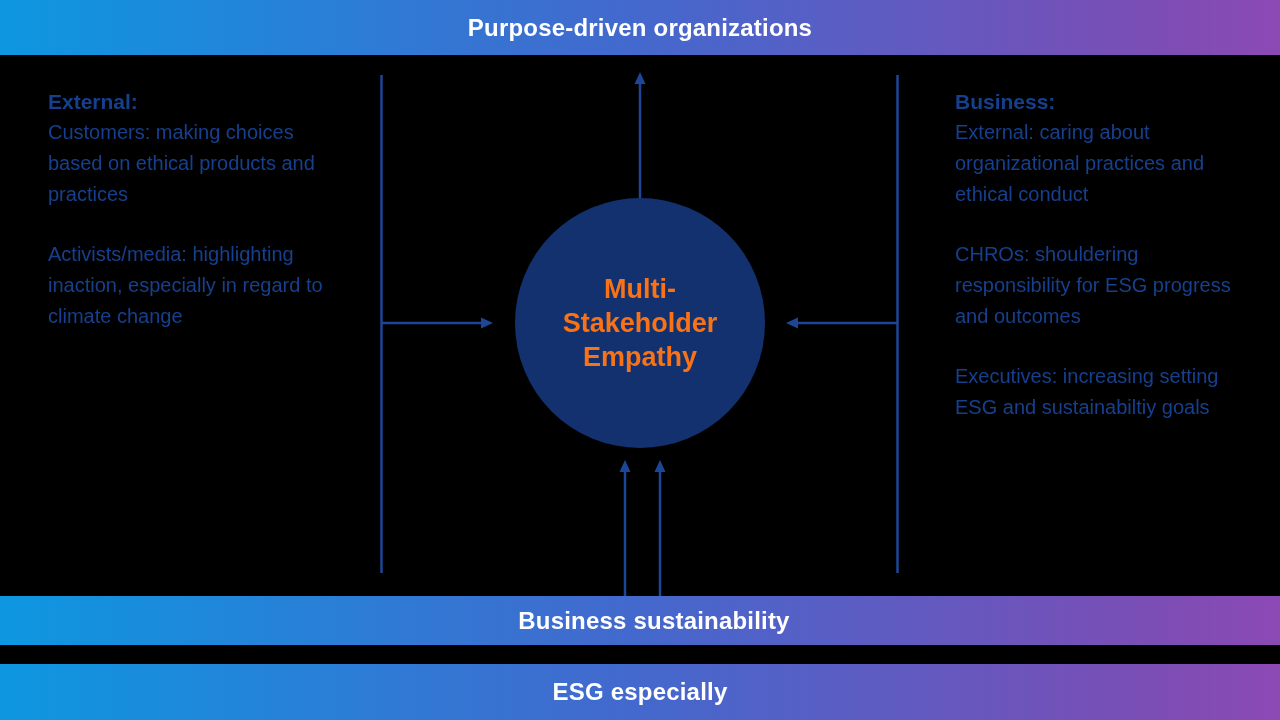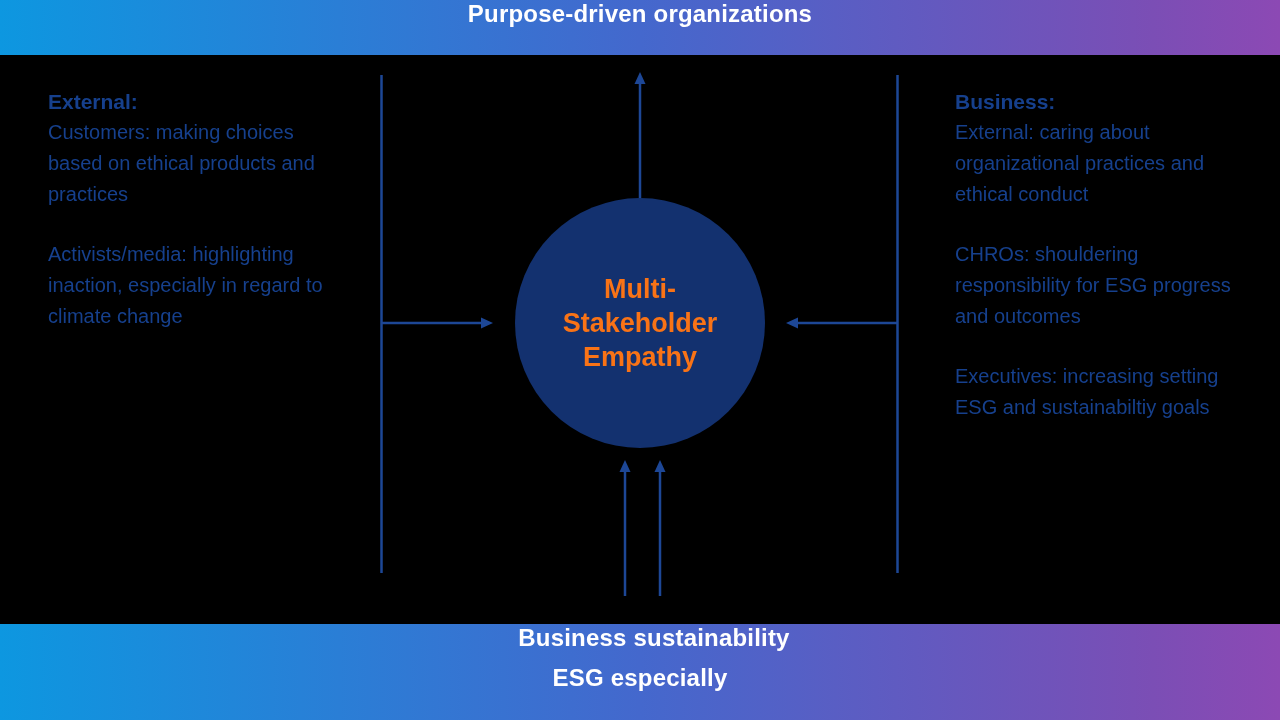--- a/index.html
+++ b/index.html
@@ -17,24 +17,24 @@
   html,body{background:#222;}
   body{font-family:"Liberation Sans","DejaVu Sans",sans-serif;}
   .canvas{
     position:relative;width:1280px;height:720px;
     background:var(--background);
     overflow:hidden;
   }
   .banner{
     position:absolute;left:0;width:1280px;
     background:linear-gradient(90deg,var(--gradient-start) 0%,var(--gradient-mid) 50%,var(--gradient-end) 90%,var(--gradient-edge) 100%);
-    display:flex;justify-content:center;
+    display:flex;align-items:center;justify-content:center;
   }
   .banner-top{top:0;height:55px;}
-  .banner-middle{top:624px;height:65px;padding-left:28px;}
+  .banner-middle{top:596px;height:49px;padding-left:28px;}
   .banner-bottom{top:664px;height:56px;}
   .banner-text{
     color:var(--banner-text);font-size:24px;font-weight:bold;letter-spacing:.2px;
   }
   .arrows-svg{position:absolute;left:0;top:0;pointer-events:none;}
   .arrows-svg line{stroke:var(--arrow);stroke-width:2.5;}
   .arrows-svg polygon{fill:var(--arrow);}
   .circle{
     position:absolute;left:515px;top:198px;width:250px;height:250px;
     background:var(--circle-fill);border-radius:50%;

